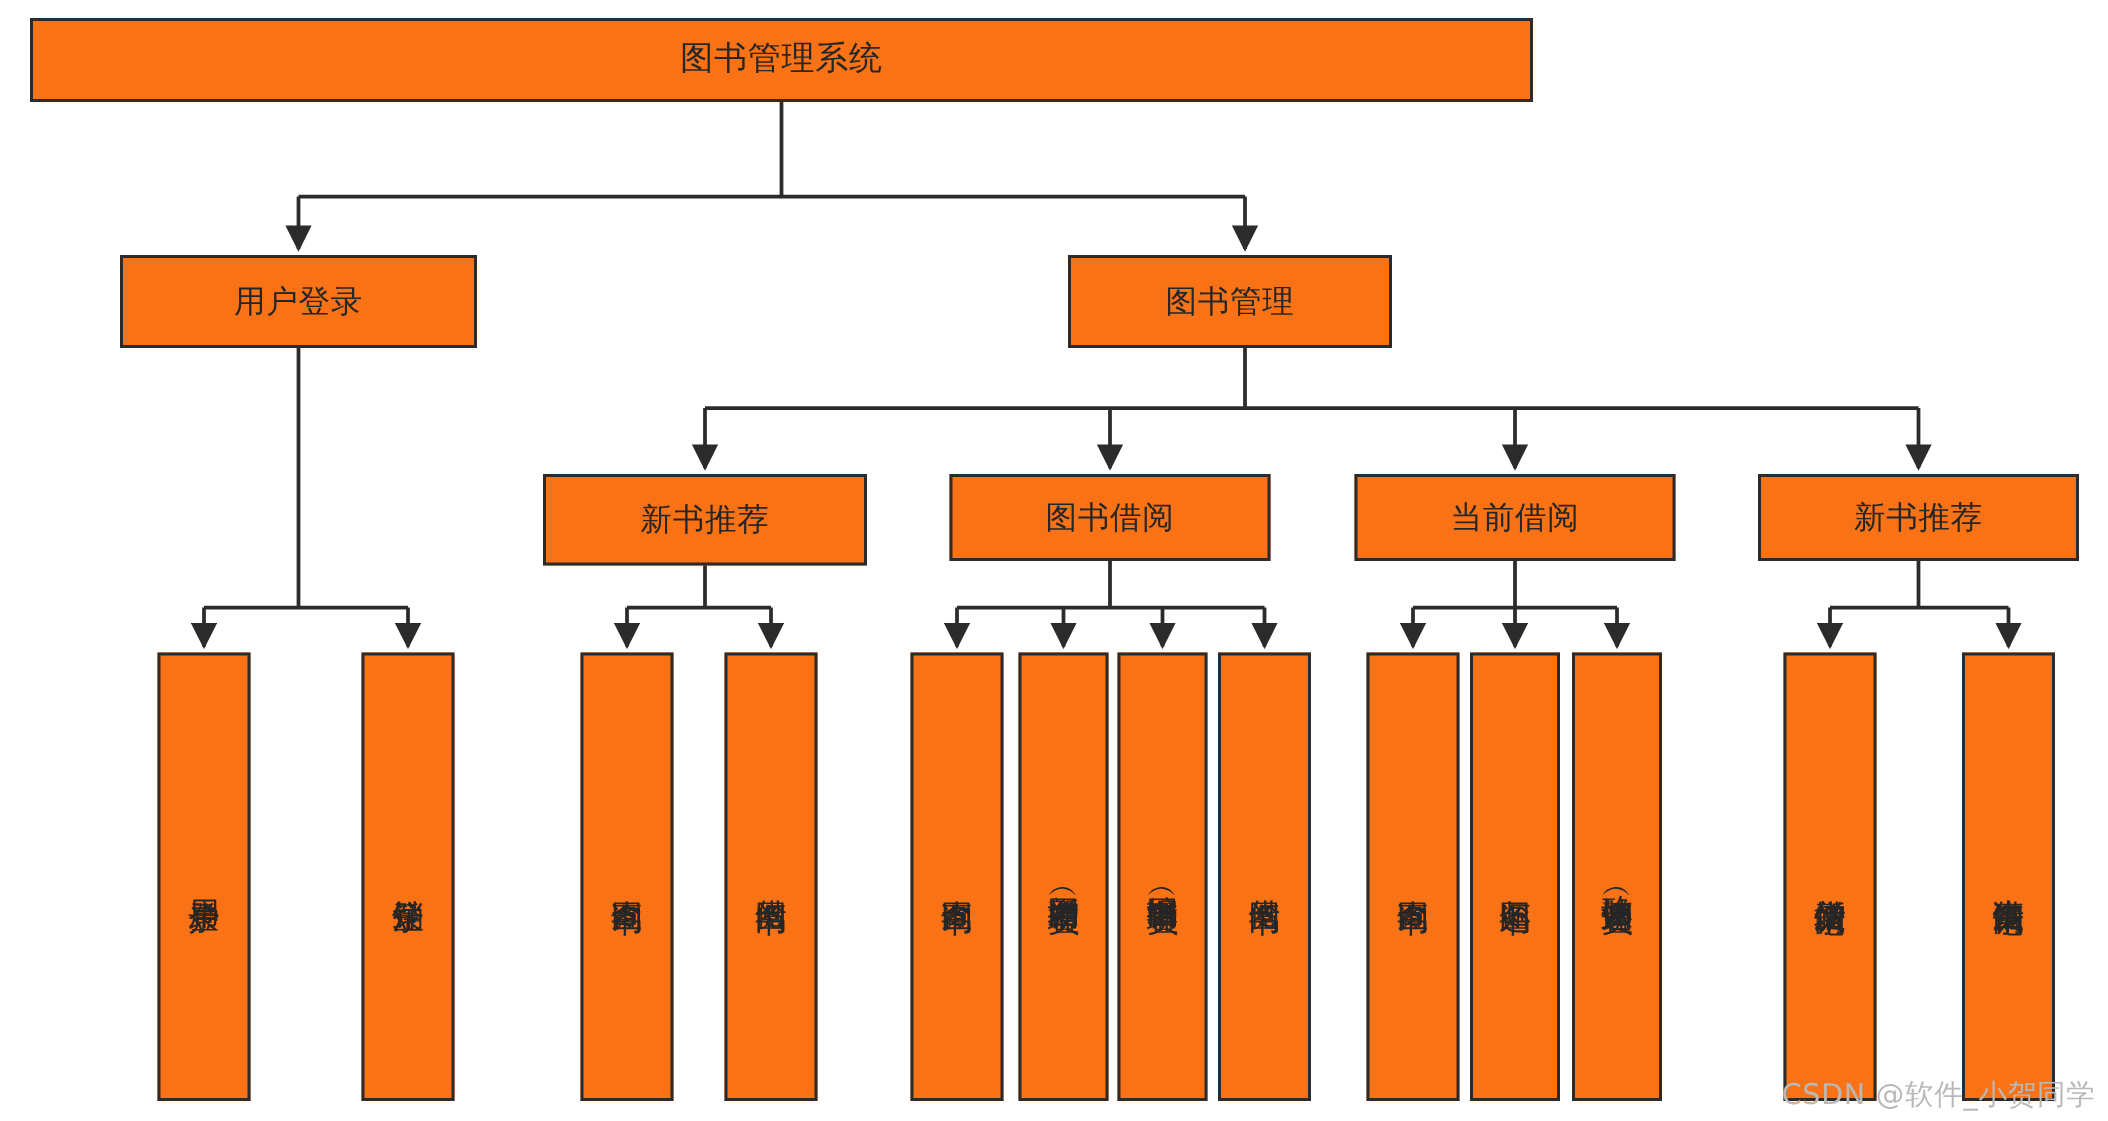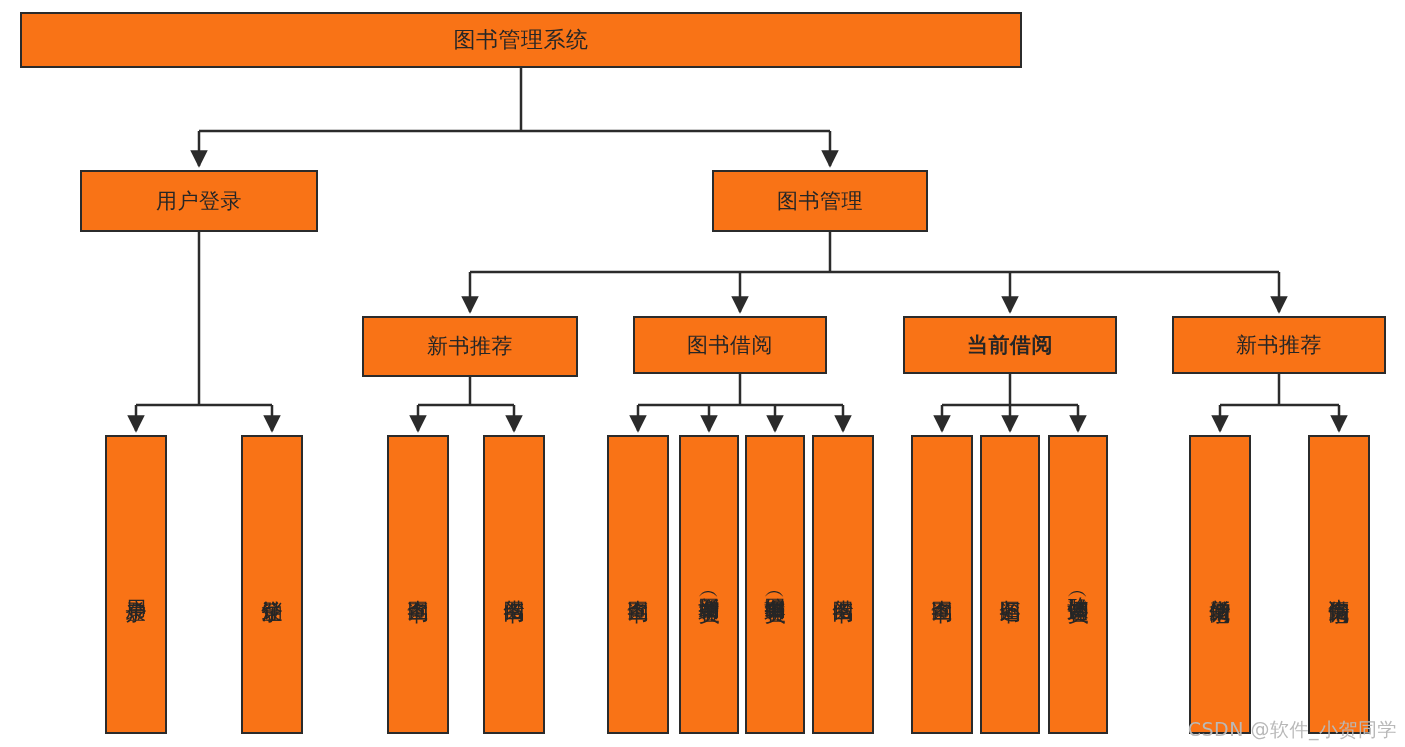--- a/index.html
+++ b/index.html
@@ -139,24 +139,24 @@
   <div class="node h" style="left:80px; top:170px; width:238px; height:62px;">
     <span class="label">用户登录</span>
   </div>
   <div class="node h" style="left:712px; top:170px; width:216px; height:62px;">
     <span class="label">图书管理</span>
   </div>
 
   <div class="node h" style="left:362px; top:316px; width:216px; height:61px;">
     <span class="label">新书推荐</span>
   </div>
-  <div class="node h" style="left:633px; top:316px; width:194px; height:58px;">
+  <div class="node h" style="left:633px; top:316px; width:214px; height:58px;">
     <span class="label">图书借阅</span>
   </div>
-  <div class="node h" style="left:903px; top:316px; width:214px; height:58px;font-weight:bold;">
+  <div class="node h" style="left:903px; top:316px; width:214px; height:58px;">
     <span class="label">当前借阅</span>
   </div>
   <div class="node h" style="left:1172px; top:316px; width:214px; height:58px;">
     <span class="label">新书推荐</span>
   </div>
 
   <div class="node v" style="left:105px; top:435px; width:62px; height:299px;">
     <span class="label">用户登录</span>
   </div>
   <div class="node v" style="left:241px; top:435px; width:62px; height:299px;">

